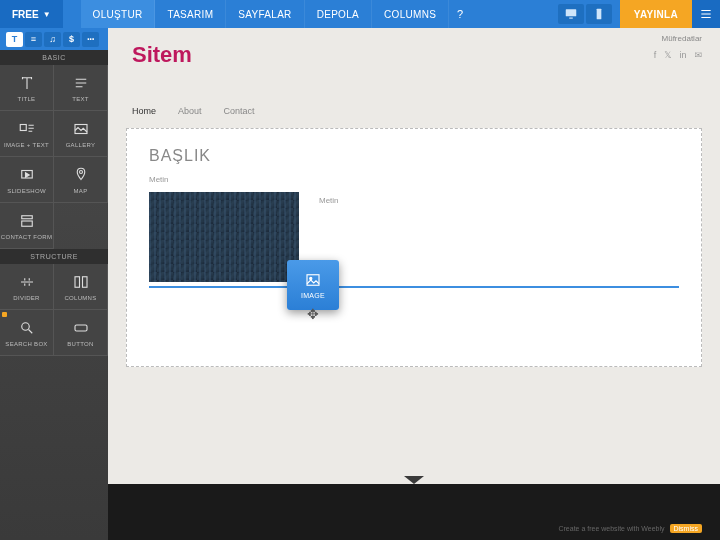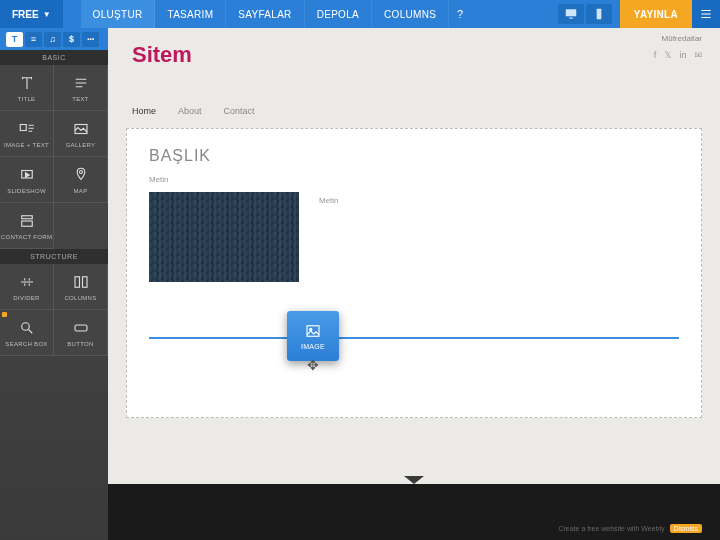--- a/index.html
+++ b/index.html
@@ -35,21 +35,21 @@
 .elem-cell.flagged::after{content:"";position:absolute;top:2px;left:2px;width:5px;height:5px;background:#f5a623;border-radius:1px}
 .elem-icon{width:20px;height:20px;display:flex;align-items:center;justify-content:center}
 .elem-icon svg{width:18px;height:18px;fill:none;stroke:#ddd;stroke-width:1.5}
 .elem-label{font-size:6px;letter-spacing:0.3px;color:#bbb}
 .canvas-area{flex:1;background:#eceae6;position:relative;overflow:hidden}
 .user-link{position:absolute;top:6px;right:18px;font-size:8px;color:#888}
 .social{position:absolute;top:22px;right:18px;display:flex;gap:8px;color:#999;font-size:9px}
 .site-title{position:absolute;top:14px;left:24px;font-size:22px;font-weight:bold;color:#be185d}
 .page-tabs{position:absolute;top:78px;left:24px;display:flex;gap:22px;font-size:9px;color:#888}
 .page-tabs span:first-child{color:#333;border-bottom:2px solid #333;padding-bottom:16px}
-.page-canvas{position:absolute;top:100px;left:18px;right:18px;height:290px;background:#fff;border:1px dashed #bbb;padding:18px 22px}
+.page-canvas{position:absolute;top:100px;left:18px;right:18px;height:239px;background:#fff;border:1px dashed #bbb;padding:18px 22px}
 .pc-heading{font-size:16px;color:#888;font-weight:300;letter-spacing:1px;margin-bottom:10px}
 .pc-sub{font-size:8px;color:#999;margin-bottom:8px}
 .content-row{display:flex;gap:20px;align-items:flex-start}
 .img-block{width:150px;height:90px;background:linear-gradient(135deg,#1a2838 0%,#2a3f52 40%,#1a2838 100%);background-size:8px 8px;position:relative;overflow:hidden}
 .img-block::before{content:"";position:absolute;inset:0;background:repeating-linear-gradient(90deg,rgba(60,90,120,0.4) 0 2px,transparent 2px 5px),repeating-linear-gradient(0deg,rgba(40,60,80,0.3) 0 1px,transparent 1px 4px)}
 .txt-label{font-size:8px;color:#999;margin-top:4px}
 .drop-line{position:absolute;left:22px;right:22px;bottom:78px;height:2px;background:#3c8ee0}
 .drag-elem{position:absolute;left:160px;bottom:56px;width:52px;height:50px;background:linear-gradient(#4a9ae8,#2b7fd6);border-radius:3px;box-shadow:0 3px 10px rgba(0,0,0,0.4);display:flex;flex-direction:column;align-items:center;justify-content:center;gap:3px}
 .drag-elem svg{width:18px;height:18px;fill:none;stroke:#fff;stroke-width:1.5}
 .drag-elem-label{font-size:7px;color:#fff;letter-spacing:0.3px}

